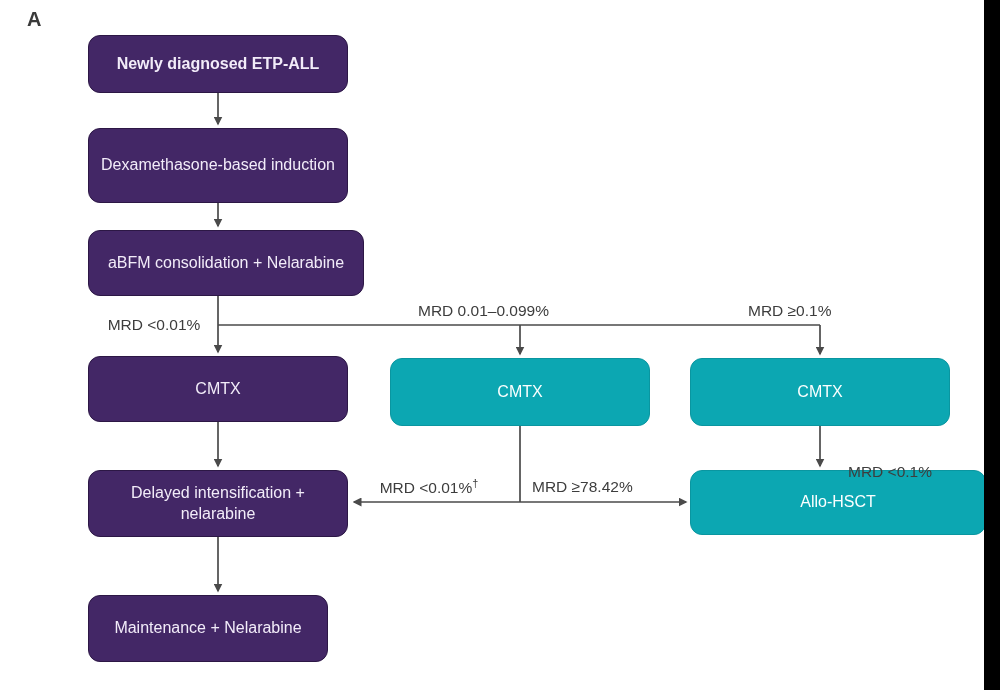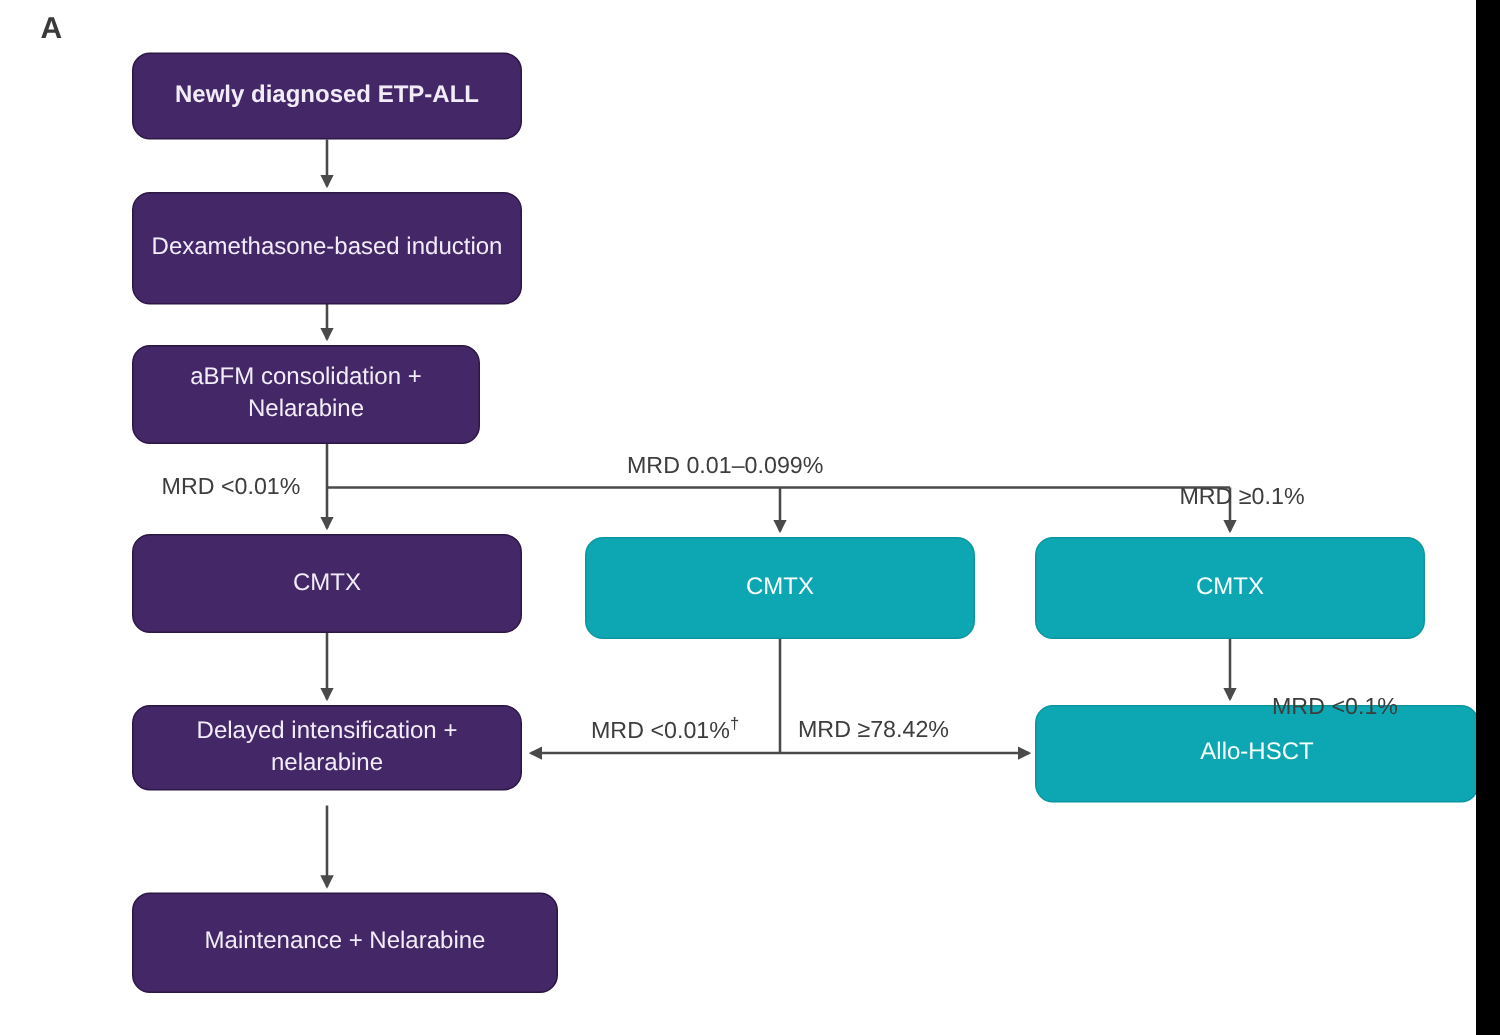--- a/index.html
+++ b/index.html
@@ -91,55 +91,55 @@
   </svg>
 
   <div class="node purple bold" style="left:88px; top:35px; width:260px; height:58px;">
     <span>Newly diagnosed ETP-ALL</span>
   </div>
 
   <div class="node purple" style="left:88px; top:128px; width:260px; height:75px;">
     <span>Dexamethasone-based induction</span>
   </div>
 
-  <div class="node purple" style="left:88px; top:230px; width:232px; height:66px;">
+  <div class="node purple" style="left:88px; top:230px; width:276px; height:66px;">
     <span>aBFM consolidation + Nelarabine</span>
   </div>
 
   <div class="node purple" style="left:88px; top:356px; width:260px; height:66px;">
     <span>CMTX</span>
   </div>
 
   <div class="node teal" style="left:390px; top:358px; width:260px; height:68px;">
     <span>CMTX</span>
   </div>
 
   <div class="node teal" style="left:690px; top:358px; width:260px; height:68px;">
     <span>CMTX</span>
   </div>
 
-  <div class="node purple" style="left:88px; top:470px; width:260px; height:57px;">
+  <div class="node purple" style="left:88px; top:470px; width:260px; height:67px;">
     <span>Delayed intensification + nelarabine</span>
   </div>
 
   <div class="node teal" style="left:690px; top:470px; width:296px; height:65px;">
     <span>Allo-HSCT</span>
   </div>
 
-  <div class="node purple" style="left:88px; top:595px; width:284px; height:67px;">
+  <div class="node purple" style="left:88px; top:595px; width:240px; height:67px;">
     <span>Maintenance + Nelarabine</span>
   </div>
 
   <div class="edge-label" style="left:98px; top:316px; width:112px; text-align:center;">MRD &lt;0.01%</div>
 
   <div class="edge-label" style="left:418px; top:302px; width:200px; text-align:left;">MRD 0.01–0.099%</div>
 
-  <div class="edge-label" style="left:748px; top:302px; width:160px; text-align:center;margin-top:21px;">MRD ≥0.1%</div>
+  <div class="edge-label" style="left:748px; top:302px; width:160px; text-align:left;">MRD ≥0.1%</div>
 
-  <div class="edge-label" style="left:394px; top:477px; width:130px; text-align:left;"><span>MRD &lt;0.01%</span><sup>†</sup></div>
+  <div class="edge-label" style="left:364px; top:477px; width:130px; text-align:center;"><span>MRD &lt;0.01%</span><sup>†</sup></div>
 
   <div class="edge-label" style="left:532px; top:478px; width:140px; text-align:left;">MRD ≥78.42%</div>
 
   <div class="edge-label" style="left:838px; top:442px; width:104px; text-align:center;margin-top:21px;">MRD &lt;0.1%</div>
 
   <div class="right-black-bar"></div>
 
 </div>
 
 </body></html>

